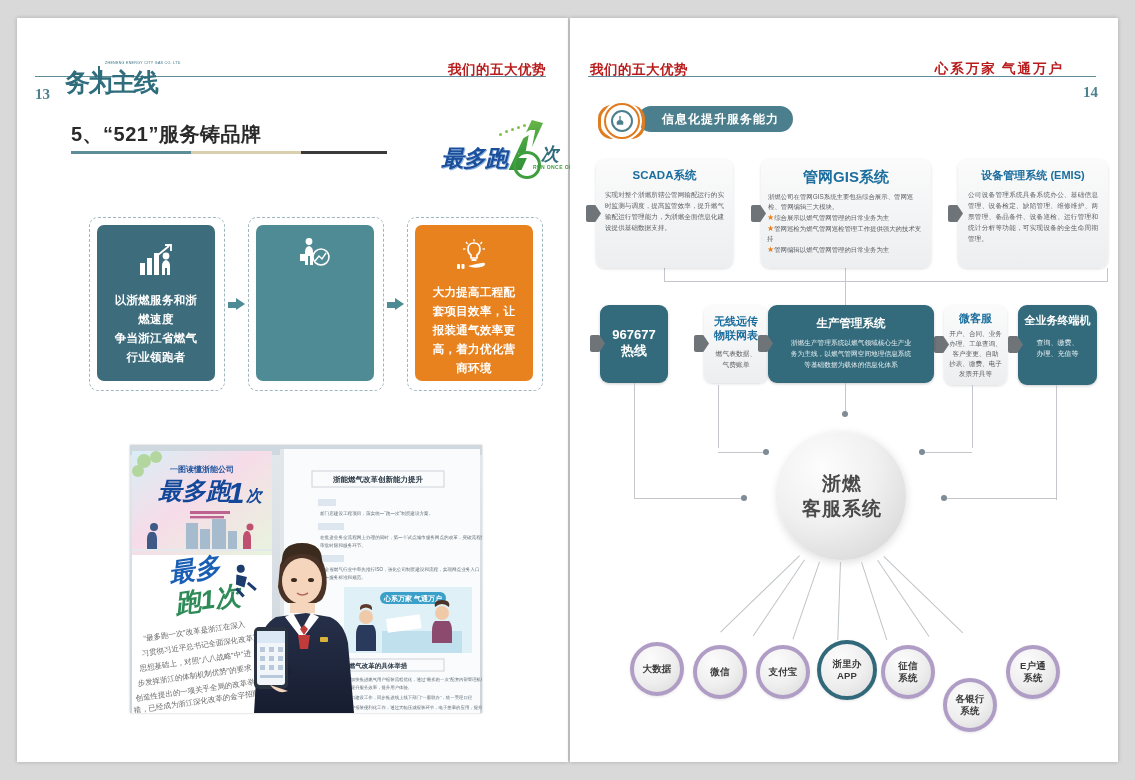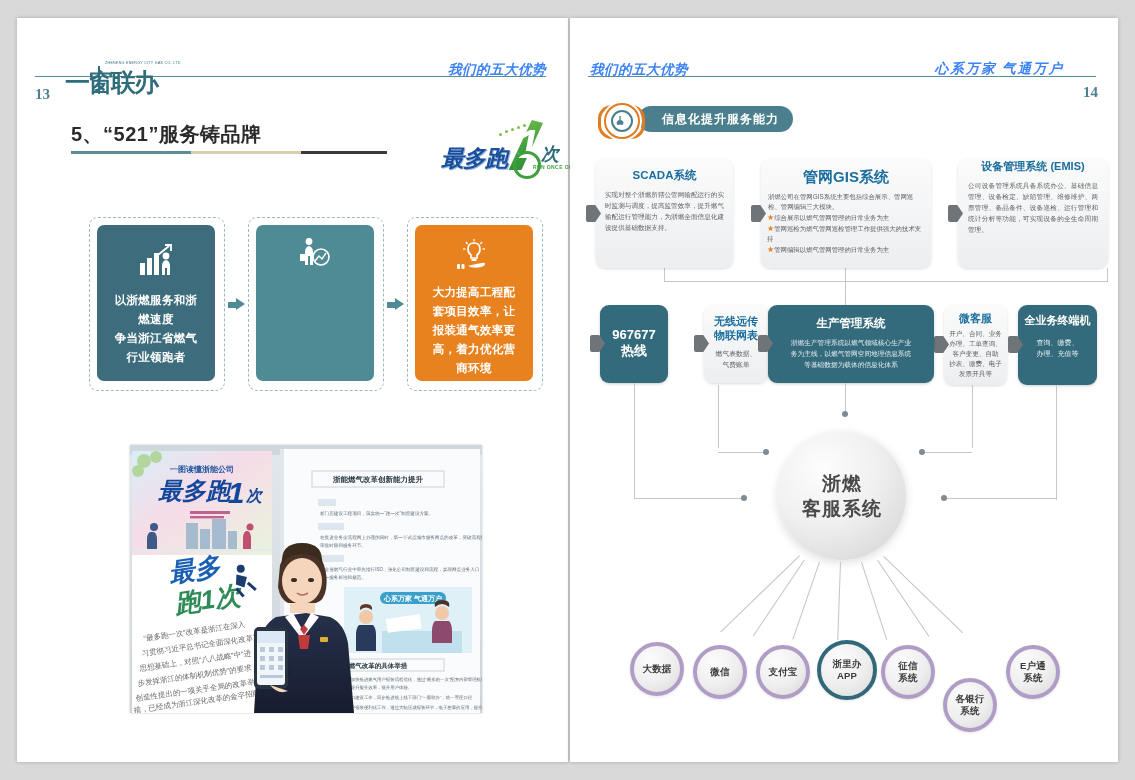--- a/index.html
+++ b/index.html
@@ -7,21 +7,21 @@
   #page{position:relative;width:1135px;height:780px;background:#d9d9d9;overflow:hidden;}
 
   .sheet{position:absolute;top:18px;height:744px;background:#fff;box-shadow:0 0 4px rgba(0,0,0,.22);}
   #sheet-left{left:17px;width:551px;}
   #sheet-right{left:570px;width:548px;}
 
   
   .hdr{position:absolute;left:0;right:0;top:26px;height:34px;}
   .hdr-rule{position:absolute;left:18px;right:22px;top:32px;height:1.4px;background:#5d8c9a;}
   .hdr-txt{position:absolute;font-family:"Liberation Serif","DejaVu Serif",serif;font-weight:bold;
-           font-size:13.5px;color:#3b82f6;letter-spacing:.5px;white-space:nowrap;font-style:italic;}
+           font-size:13.5px;color:#b91c1c;letter-spacing:.5px;white-space:nowrap;}
   .pgnum{position:absolute;font-family:"Liberation Serif",serif;font-weight:bold;font-size:15px;color:#4d818f;margin-top:24px;}
 
   .logo{position:absolute;left:48px;top:16px;width:96px;height:36px;}
   .logo .cn{position:absolute;left:0;top:6px;font-family:"Liberation Serif",serif;font-size:25px;
             font-weight:bold;color:#2f6d7d;transform:skewX(-9px);letter-spacing:-2px;}
   .logo .en{position:absolute;left:40px;top:1px;font-size:3.6px;color:#2f6d7d;line-height:4.6px;
             font-family:"Liberation Sans",sans-serif;letter-spacing:.3px;white-space:nowrap;}
   .logo .bar{position:absolute;left:33px;top:6px;width:1.6px;height:28px;background:#2f6d7d;transform:skewX(-9px);}
 
   
@@ -119,21 +119,21 @@
 
 <div id="page">
 
   <div class="sheet" id="sheet-left">
 
     <div class="hdr">
       <div class="hdr-rule"></div>
       <div class="pgnum" style="left:18px;top:18px;">13</div>
       <div class="logo">
         <div class="bar"></div>
-        <div class="cn">一窗联办</div>
+        <div class="cn">务为主线</div>
         <div class="en">ZHENENG ENERGY CITY GAS CO. LTD</div>
       </div>
       <div class="hdr-txt" style="right:22px;top:17px;">我们的五大优势</div>
     </div>
 
     <div id="ltitle">5、“521”服务铸品牌</div>
     <div class="t-ul" id="t-ul1"></div>
     <div class="t-ul" id="t-ul2"></div>
     <div class="t-ul" id="t-ul3"></div>
 
@@ -418,21 +418,21 @@
     <div class="bd" style="margin:0 6px;font-size:6.4px;line-height:10.5px;">
       <span class="star">★</span><span>管网巡检为燃气管网巡检管理工作提供强大的技术支持</span>
     </div>
     <div class="bd" style="margin:0 6px;font-size:6.4px;line-height:10.5px;">
       <span class="star">★</span><span>管网编辑以燃气管网管理的日常业务为主</span>
     </div>
   </div>
 
   <div class="rbox light" style="left:958px;top:159px;width:150px;height:109px;">
     <div class="tab" style="left:-10px;top:46px;"></div>
-    <div class="bt" style="font-size:11px;">设备管理系统 (EMIS)</div>
+    <div class="bt" style="margin-top:9px;font-size:11px;">设备管理系统 (EMIS)</div>
     <div class="bd" style="margin:6px 10px 0;font-size:6.6px;line-height:11px;text-align:justify;">公司设备管理系统具备系统办公、基础信息管理、设备检定、缺陷管理、维修维护、两票管理、备品备件、设备巡检、运行管理和统计分析等功能，可实现设备的全生命周期管理。</div>
   </div>
 
   <div class="rbox dark" style="left:600px;top:305px;width:68px;height:78px;">
     <div class="tab" style="left:-10px;top:30px;"></div>
     <div class="bt" style="margin-top:22px;font-size:13px;">967677</div>
     <div class="bt" style="font-size:13px;line-height:18px;">热线</div>
   </div>
 
   <div class="rbox light" style="left:704px;top:305px;width:64px;height:78px;">

